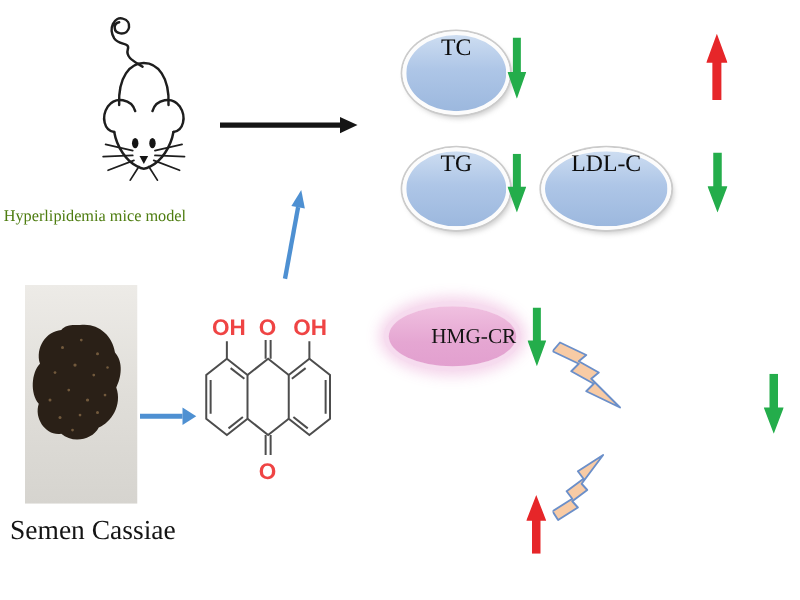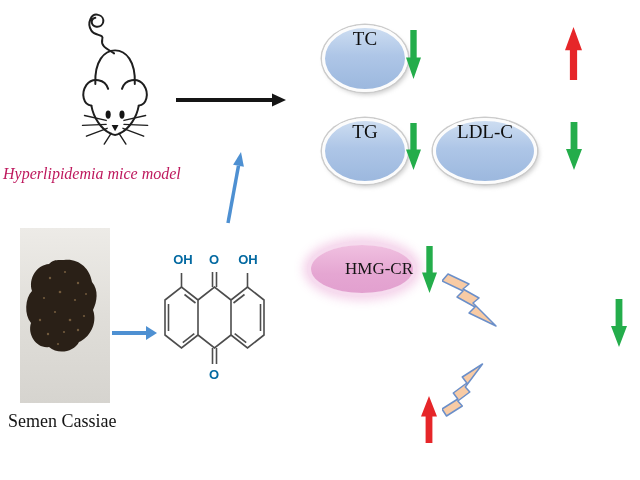--- a/index.html
+++ b/index.html
@@ -1,40 +1,40 @@
 <!DOCTYPE html>
 <html><head>
 <meta charset="utf-8">
 <style>
   html,body{margin:0;padding:0;background:#fff;}
   .canvas{position:relative;width:640px;height:480px;background:#ffffff;overflow:hidden;
           font-family:"Liberation Serif", serif;color:#1a1a1a;}
   .abs{position:absolute;}
-  .label{font-size:16px;color:#be185d;white-space:nowrap;font-style:italic;}
+  .label{font-size:13px;color:#4d7c0f;white-space:nowrap;}
   .lipid{position:absolute;border-radius:50%;
          background:linear-gradient(180deg,#cdddf1 0%,#aec6e7 45%,#9cb8de 100%);
          border:3px solid #fcfcfc;
          box-shadow:0 0 0 1.5px #cbcbcb, 2px 3px 4px rgba(150,150,150,.45);
          display:flex;align-items:flex-start;justify-content:center;}
   .lipid span{font-size:19px;color:#0d0d0d;}
   .enzyme{position:absolute;border-radius:50%;display:flex;align-items:center;justify-content:flex-end;}
   .enzyme span{font-size:17px;color:#141414;}
   .hmgcr{background:linear-gradient(180deg,#f0c0e0 0%,#e5a6d2 60%,#e2a0cf 100%);
          box-shadow:0 0 0 4px rgba(246,219,238,.95), 0 0 10px 8px rgba(243,206,231,.85);}
   .cyp{background:linear-gradient(180deg,#fbd89c 0%,#f8ca80 70%,#f6c679 100%);
        box-shadow:0 0 0 3px #fdf3a6, 0 0 10px 7px rgba(250,240,150,.9);}
   .chol{position:absolute;border-radius:10px;
         background:linear-gradient(180deg,#f3f9ee 0%,#ddf0cd 45%,#d4ecc1 100%);
         border:1px solid #aecf97;
         box-shadow:4px 4px 0 -1px #383838, 0 0 13px 9px rgba(176,219,140,.75);
         display:flex;align-items:center;justify-content:center;}
   .chol span{font-size:19px;font-weight:bold;color:#0d0d0d;}
   .atom{position:absolute;font-family:"Liberation Sans", sans-serif;font-weight:600;
-        font-size:13px;color:#0369a1;width:30px;text-align:center;}
-  .caption{font-size:18px;color:#141414;white-space:nowrap;}
+        font-size:18px;color:#ef4444;width:30px;text-align:center;}
+  .caption{font-size:22px;color:#141414;white-space:nowrap;}
   svg{display:block;}
 </style>
 </head>
 <body>
 
 <div class="canvas">
 
   <svg class="abs" style="left:75px;top:5px;" width="90" height="148" viewBox="0 0 90 150">
     <g fill="none" stroke="#1e1e1e" stroke-width="2" stroke-linecap="round">
       <path d="M39,49 C33,45 25,42 27,35 C29,29 20,32 16,26 C11,18 16,8 23,10 C31,12 29,23 21,22 C15,21 15,14 20,13"></path>

